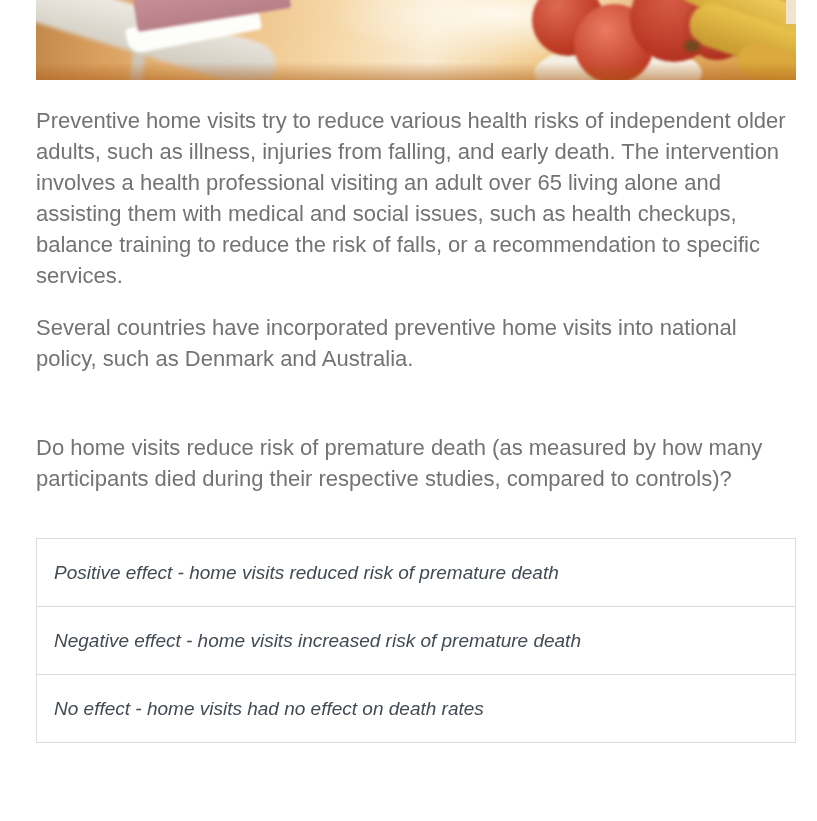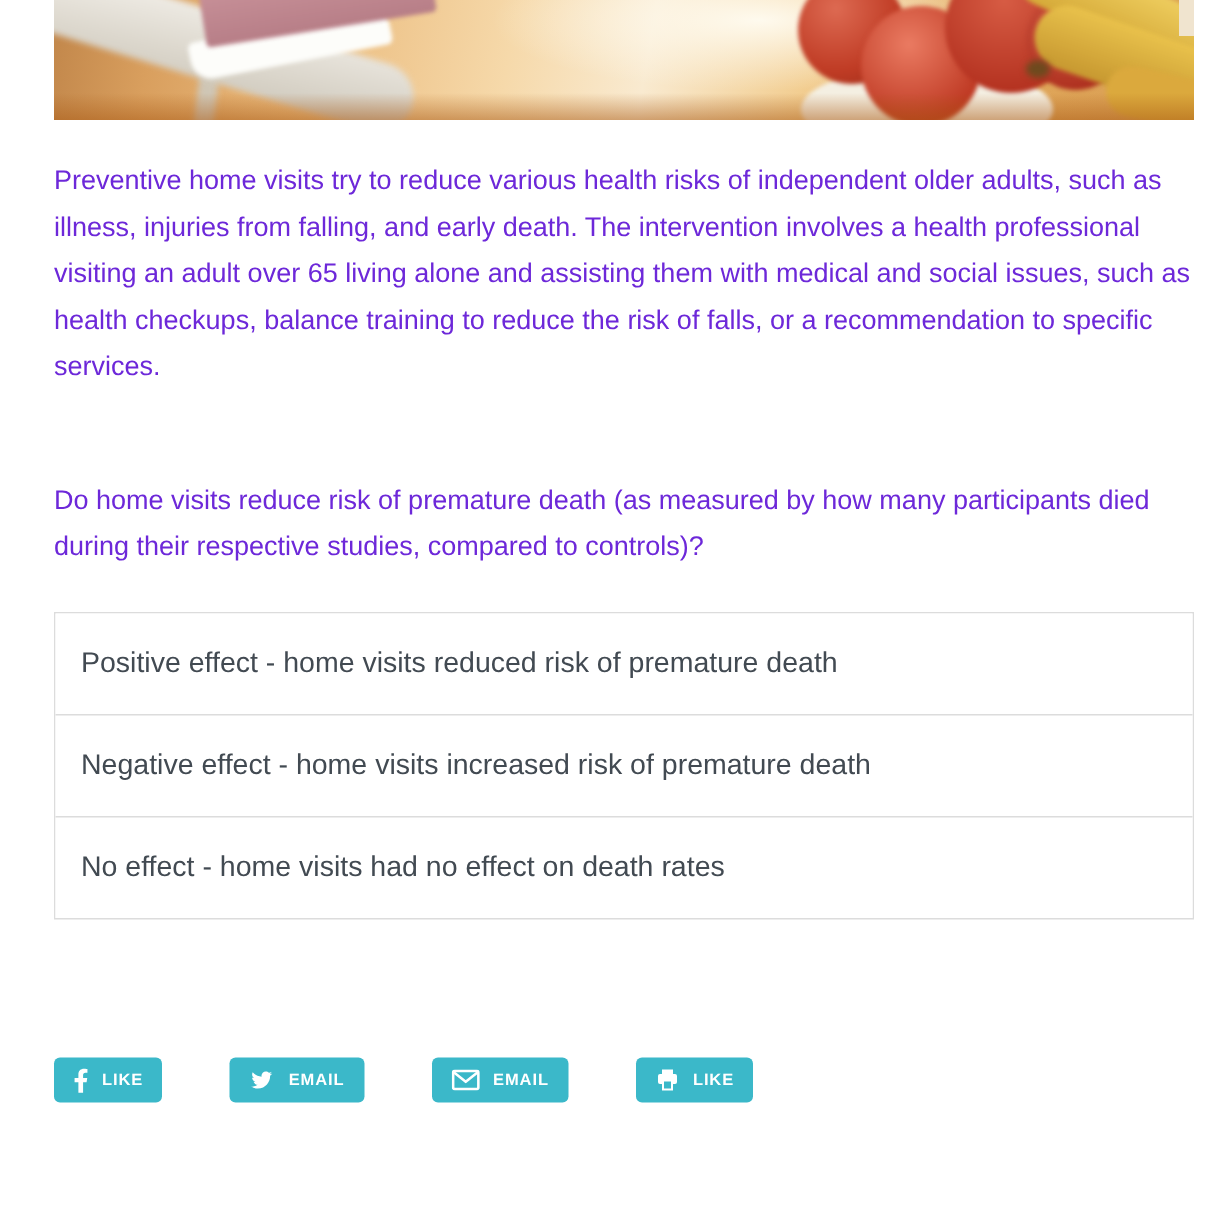--- a/index.html
+++ b/index.html
@@ -74,27 +74,27 @@
     left: 648px; top: 40px; width: 16px; height: 12px;
     background: #6e4a1e; border-radius: 50%; filter: blur(2px);
   }
   .hero .corner-light {
     right: 0; top: 0; width: 10px; height: 24px; background: #f0e4cf;
   }
 
   
   p.body-text {
     margin: 0 0 21px 0;
-    font-size: 18px; line-height: 31px; color: #6d28d9;
+    font-size: 22px; line-height: 31px; color: #737373;
   }
   p.first { margin-top: 25px; }
   p.question { margin-top: 58px; margin-bottom: 0; }
 
   
-  .answers { margin-top: 28px; border: 1px solid #dcdcdc; }
+  .answers { margin-top: 44px; border: 1px solid #dcdcdc; font-style: italic; }
   .answer {
     padding: 20px 17px; font-size: 19px; line-height: 27px;
     color: #424a52; cursor: pointer; background: #ffffff;
   }
   .answer + .answer { border-top: 1px solid #dcdcdc; }
 
   
   .share-row { margin-top: 92px; display: flex; align-items: flex-start; gap: 28px; }
   .share-btn {
     display: inline-flex; align-items: center; gap: 9px;
@@ -125,20 +125,21 @@
     <div class="shape banana banana-1"></div>
     <div class="shape banana banana-2"></div>
     <div class="shape banana banana-3"></div>
     <div class="shape banana-tip"></div>
     <div class="shape corner-light"></div>
     <div class="shape bottom-shadow"></div>
   </div>
 
   <p class="body-text first">Preventive home visits try to reduce various health risks of independent older adults, such as illness, injuries from falling, and early death. The intervention involves a health professional visiting an adult over 65 living alone and assisting them with medical and social issues, such as health checkups, balance training to reduce the risk of falls, or a recommendation to specific services.</p>
 
+  <p class="body-text">Several countries have incorporated preventive home visits into national policy, such as Denmark and Australia.</p>
 
   <p class="body-text question">Do home visits reduce risk of premature death (as measured by how many participants died during their respective studies, compared to controls)?</p>
 
   <div class="answers">
     <div class="answer">
       <span>Positive effect - home visits reduced risk of premature death</span>
     </div>
     <div class="answer">
       <span>Negative effect - home visits increased risk of premature death</span>
     </div>

